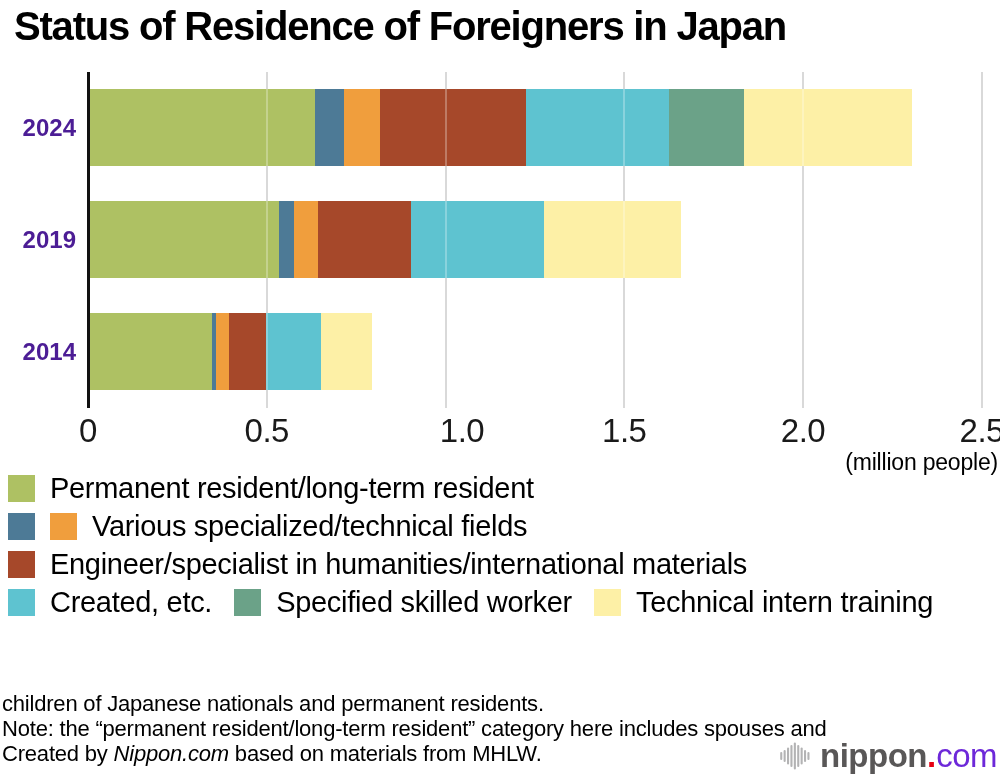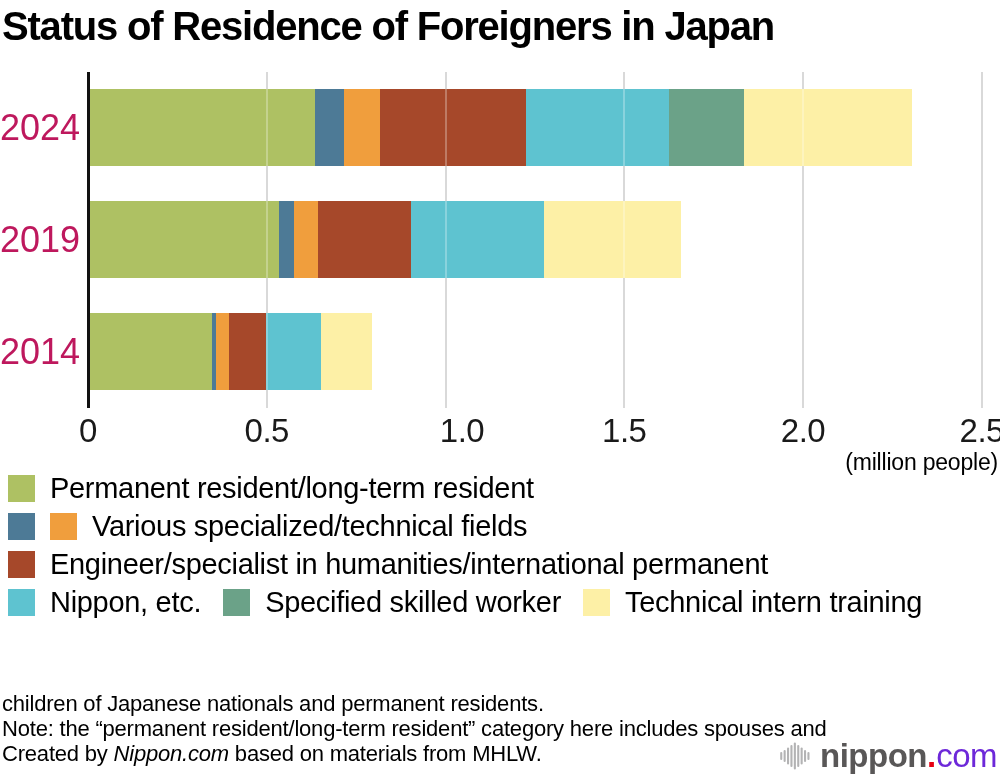--- a/index.html
+++ b/index.html
@@ -1,33 +1,33 @@
 <!DOCTYPE html>
 <html><head>
 <meta charset="utf-8">
 <style>
   html,body{margin:0;padding:0;background:#fff;}
   .stage{
     position:relative;width:1000px;height:782px;background:#ffffff;overflow:hidden;
     font-family:"Liberation Sans", sans-serif;color:#000;
   }
   .title{
-    position:absolute;left:2px;top:4px;margin:0;
+    position:absolute;left:14px;top:4px;margin:0;
     font-size:40px;font-weight:800;letter-spacing:-1.2px;color:#000;white-space:nowrap;
   }
   
   .chart{position:absolute;left:0;top:0;width:1000px;height:480px;}
   .axis-line{position:absolute;left:87px;top:72px;width:3px;height:336px;background:#111;z-index:3;}
   .gridline{position:absolute;top:72px;width:2px;height:336px;background:#cbcbcb;z-index:1;}
   .gridline-overlay{position:absolute;top:72px;width:2px;height:336px;background:rgba(255,255,255,0.28);z-index:4;}
   .bar-row{position:absolute;left:90px;height:77px;display:flex;z-index:2;}
   .bar-seg{height:100%;}
   .year-label{
     position:absolute;left:0;width:76px;height:77px;line-height:77px;
-    text-align:right;font-size:36px;color:#be185d;z-index:3;
+    text-align:right;font-size:24px;color:#4c1d95;z-index:3;font-weight:bold;
   }
   .x-tick{
     position:absolute;top:412px;width:90px;text-align:center;
     font-size:33px;color:#1a1a1a;letter-spacing:-0.5px;
   }
   .unit-label{
     position:absolute;right:2px;top:449px;font-size:23px;letter-spacing:-0.2px;color:#000;
   }
   
   .legend{position:absolute;left:8px;top:475px;}
@@ -115,25 +115,25 @@
         <div class="legend-swatch" style="background: rgb(174, 193, 99);"></div>
         <span class="legend-label">Permanent resident/long-term resident</span>
       </div>
       <div class="legend-row">
         <div class="legend-swatch" style="background: rgb(77, 122, 150);"></div>
         <div class="legend-swatch" style="background: rgb(240, 158, 61);"></div>
         <span class="legend-label">Various specialized/technical fields</span>
       </div>
       <div class="legend-row">
         <div class="legend-swatch" style="background: rgb(166, 72, 42);"></div>
-        <span class="legend-label">Engineer/specialist in humanities/international permanent</span>
+        <span class="legend-label">Engineer/specialist in humanities/international materials</span>
       </div>
       <div class="legend-row">
         <div class="legend-swatch" style="background: rgb(94, 195, 208);"></div>
-        <span class="legend-label">Nippon, etc.</span>
+        <span class="legend-label">Created, etc.</span>
         <div class="legend-swatch" style="background: rgb(107, 162, 136);"></div>
         <span class="legend-label">Specified skilled worker</span>
         <div class="legend-swatch" style="background: rgb(253, 240, 166);"></div>
         <span class="legend-label">Technical intern training</span>
       </div>
     </div>
 
   <div class="note">
     <p>children of Japanese nationals and permanent residents.</p>
     <p>Note: the “permanent resident/long-term resident” category here includes spouses and</p>

